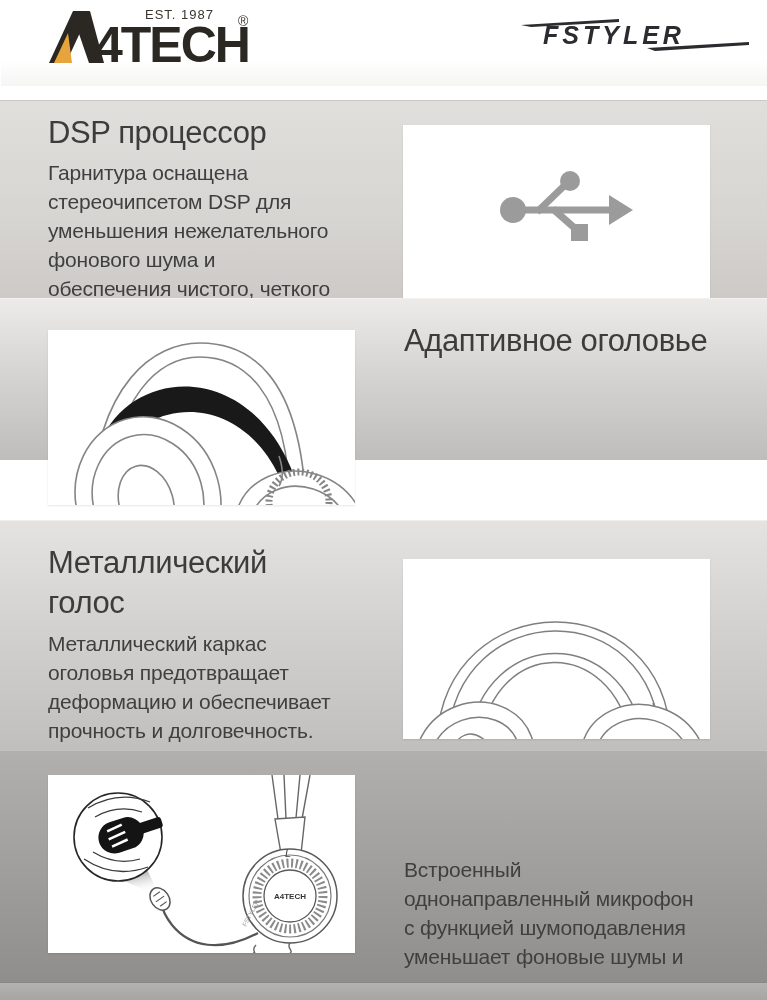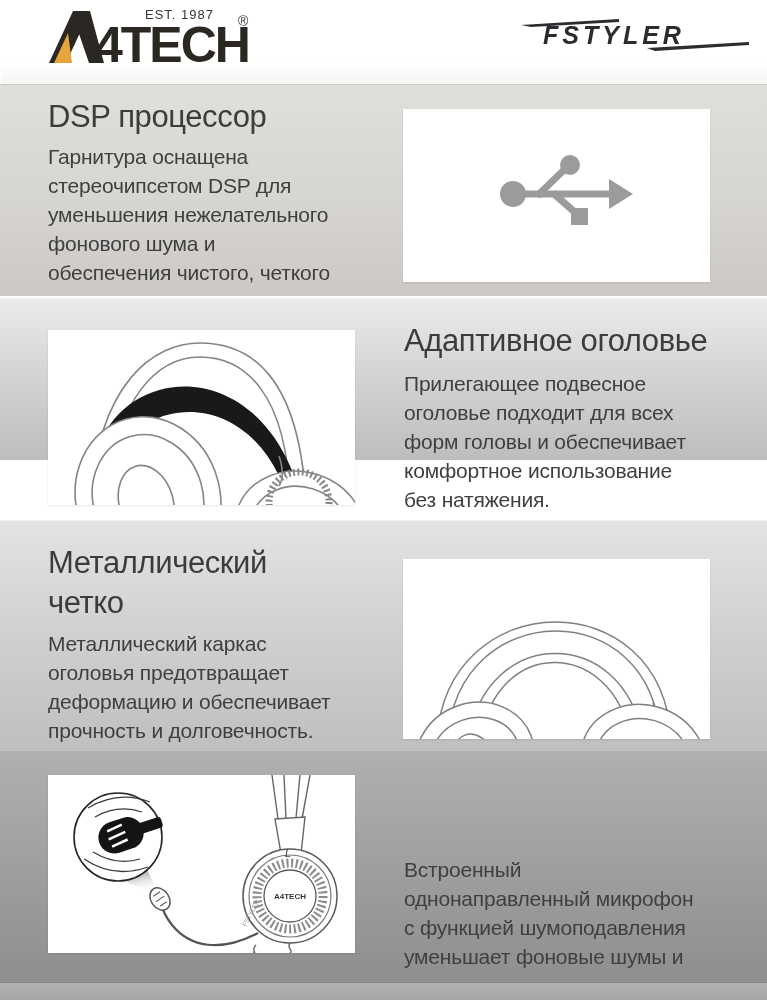--- a/index.html
+++ b/index.html
@@ -8,21 +8,21 @@
     font-family:"Liberation Sans", sans-serif; background:#ffffff;
   }
   
   .header { position:absolute; left:1px; top:0; width:767px; height:86px;
             background:linear-gradient(180deg,#ffffff 70%,#f6f5f4 100%); }
   .a4-logo   { position:absolute; left:44px; top:6px; }
   .fs-logo   { position:absolute; left:520px; top:16px; }
 
   
   .sec { position:absolute; left:0; width:767px; box-sizing:border-box; }
-  .sec1 { top:84px;  height:212px; background:linear-gradient(180deg,#e1dfdc 0%,#d7d5d2 55%,#cbc8c5 100%); border-top:1px solid #c9c7c4; }
+  .sec1 { top:100px;  height:212px; background:linear-gradient(180deg,#e1dfdc 0%,#d7d5d2 55%,#cbc8c5 100%); border-top:1px solid #c9c7c4; }
   .sec2 { top:298px; height:162px; background:linear-gradient(180deg,#eceBea 0%,#d8d7d5 40%,#bebdbb 100%); border-top:1px solid #f2f1f0; }
   .sec3 { top:520px; height:230px; background:linear-gradient(180deg,#e4e3e1 0%,#d2d0ce 50%,#c1bfbd 100%); border-top:1px solid #efeeed; }
   .sec4 { top:750px; height:232px; background:linear-gradient(180deg,#b1b0af 0%,#a19f9e 50%,#8f8e8d 100%); border-top:1px solid #c3c2c1; }
   .footer { top:982px; height:18px; position:absolute; left:0; width:767px;
             background:linear-gradient(180deg,#b4b2b0,#a7a5a3); border-top:1px solid #888786; box-sizing:border-box; }
 
   .title { position:absolute; margin:0; font-size:31px; font-weight:400; line-height:40px;
            color:#3c3c3c; letter-spacing:-0.4px; white-space:pre-line; }
   .btext { position:absolute; margin:0; font-size:21px; font-weight:400; line-height:29px;
            color:#3f3f3f; letter-spacing:-0.2px; white-space:pre-line; }
@@ -99,30 +99,25 @@
         </g>
         <g transform="translate(252,200) rotate(18)" fill="#ffffff" stroke="#858585" stroke-width="1.6">
           <ellipse rx="66" ry="58"></ellipse>
           <ellipse rx="50" ry="43"></ellipse>
         </g>
         <circle cx="251" cy="172" r="30" fill="none" stroke="#858585" stroke-width="7" stroke-dasharray="2 2.5"></circle>
         <path d="M231,126 C235,138 236,148 231,156" fill="none" stroke="#858585" stroke-width="1.6"></path>
       </svg>
     </div>
     <h2 class="title t-s2">Адаптивное оголовье</h2>
-    <p class="btext b-s2">Прилегающее подвесное
-оголовье подходит для всех
-форм головы и обеспечивает
-комфортное использование
-без натяжения.</p>
   </section>
 
   <section class="sec sec3">
     <h2 class="title t-s3">Металлический
-четко</h2>
+голос</h2>
     <p class="btext b-s3">Металлический каркас
 оголовья предотвращает
 деформацию и обеспечивает
 прочность и долговечность.</p>
     <div class="imgbox box-s3">
       <svg width="307" height="180" viewBox="0 0 307 180">
         <g fill="none" stroke="#7f7f7f" stroke-width="1.5">
           <path d="M34,180 C44,26 260,22 268,180"></path>
           <path d="M45,180 C54,38 250,34 257,180"></path>
           <path d="M66,180 C82,68 220,64 240,180"></path>

